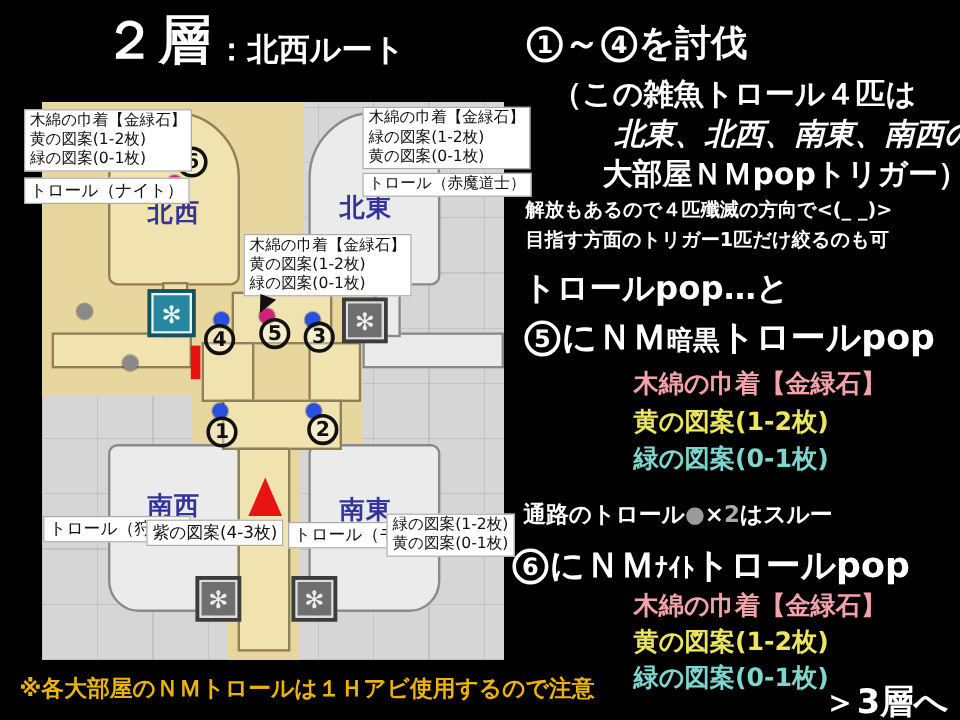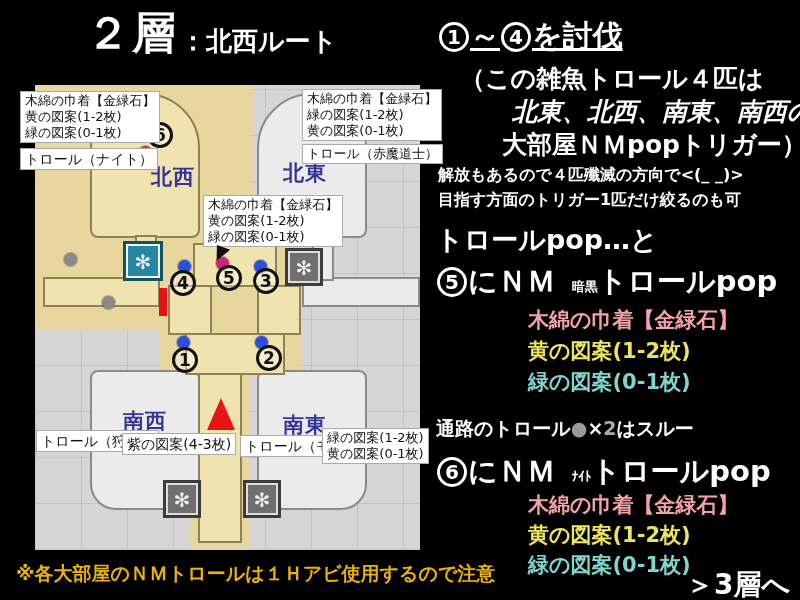--- a/index.html
+++ b/index.html
@@ -87,21 +87,21 @@
   .mbox-lg { font-size:14px; line-height:18px; }
 
   
   .rp { white-space:nowrap; }
   .h1 { font-size:30px; }
   .p-big { font-size:25px; }
   .p-small { font-size:16px; }
   .h2 { font-size:27px; }
   .h3 { font-size:29px; }
   .h4 { font-size:19px; }
-  .small-inline { font-size:13px;margin-left:16px; }
+  .small-inline { font-size:22px; }
   .circ-w {
     display:inline-block; width:30px; height:30px; border-radius:50%;
     border:3px solid #fff; color:#fff; text-align:center;
     font-size:20px; line-height:24px; vertical-align:2px; margin:0 1px;
   }
   .drop { font-size:21px; }
   .c-pink  { color:#f4a2aa; }
   .c-yellow{ color:#ece55e; }
   .c-cyan  { color:#7fd6cf; }
   .c-graydot { color:#9a9a9a; }
@@ -153,21 +153,21 @@
   <div class="abs dot dot-gray" style="left:29px;top:168px;"></div>
   <div class="abs dot dot-gray" style="left:67px;top:211px;"></div>
 
   <div class="abs map-num" style="left:112px;top:37px;">6</div>
   <div class="abs map-num" style="left:135px;top:185px;">4</div>
   <div class="abs map-num" style="left:181px;top:180px;">5</div>
   <div class="abs map-num" style="left:218px;top:183px;">3</div>
   <div class="abs map-num" style="left:137px;top:262px;">1</div>
   <div class="abs map-num" style="left:221px;top:260px;">2</div>
 
-  <div class="abs region-label" style="left:88px;top:78px;margin-left:28px;">北西</div>
+  <div class="abs region-label" style="left:88px;top:78px;">北西</div>
   <div class="abs region-label" style="left:248px;top:74px;">北東</div>
   <div class="abs region-label" style="left:88px;top:322px;">南西</div>
   <div class="abs region-label" style="left:248px;top:326px;">南東</div>
 
   <div class="abs arrow-up" style="left:172px;top:313px;"></div>
 </div>
 
 <div class="mbox" style="left:20px;top:91px;">
   <div>木綿の巾着【金緑石】</div>
   <div>黄の図案(1-2枚)</div>
@@ -190,42 +190,42 @@
 <div class="abs arrow-black" style="left:214px;top:247px;z-index:6;"></div>
 
 <div class="mbox mbox-lg" style="left:36px;top:430px;">トロール（狩人）</div>
 <div class="mbox mbox-lg" style="left:122px;top:433px;">紫の図案(4-3枚)</div>
 <div class="mbox mbox-lg" style="left:240px;top:435px;">トロール（モンク）</div>
 <div class="mbox" style="left:322px;top:428px;">
   <div>緑の図案(1-2枚)</div>
   <div>黄の図案(0-1枚)</div>
 </div>
 
-<div class="abs rp h1" style="left:438px;top:16px;text-decoration:underline;">
+<div class="abs rp h1" style="left:438px;top:16px;">
   <span class="circ-w">1</span><span>～</span><span class="circ-w">4</span><span>を討伐</span>
 </div>
 <div class="abs rp p-big" style="left:460px;top:62px;">（この雑魚トロール４匹は</div>
 <div class="abs rp p-big" style="left:512px;top:95px;font-style:italic;">北東、北西、南東、南西の</div>
 <div class="abs rp p-big" style="left:502px;top:128px;">大部屋ＮＭpopトリガー）</div>
 <div class="abs rp p-small" style="left:438px;top:165px;">解放もあるので４匹殲滅の方向で&lt;(_ _)&gt;</div>
 <div class="abs rp p-small" style="left:438px;top:190px;">目指す方面のトリガー1匹だけ絞るのも可</div>
 
 <div class="abs rp h2" style="left:436px;top:222px;">トロールpop…と</div>
 
 <div class="abs rp h3" style="left:436px;top:262px;">
   <span class="circ-w">5</span><span>にＮＭ</span><span class="small-inline">暗黒</span><span>トロールpop</span>
 </div>
 <div class="abs rp drop c-pink" style="left:528px;top:306px;">木綿の巾着【金緑石】</div>
 <div class="abs rp drop c-yellow" style="left:528px;top:337px;">黄の図案(1-2枚)</div>
 <div class="abs rp drop c-cyan" style="left:528px;top:368px;">緑の図案(0-1枚)</div>
 
 <div class="abs rp h4" style="left:436px;top:416px;">
   <span>通路のトロール</span><span class="c-graydot">●</span><span>×</span><span class="c-gray2">2</span><span>はスルー</span>
 </div>
-<div class="abs rp h3" style="left:436px;top:452px;">
+<div class="abs rp h3" style="left:426px;top:452px;">
   <span class="circ-w">6</span><span>にＮＭ</span><span class="small-inline">ﾅｲﾄ</span><span>トロールpop</span>
 </div>
 <div class="abs rp drop c-pink" style="left:528px;top:491px;">木綿の巾着【金緑石】</div>
 <div class="abs rp drop c-yellow" style="left:528px;top:521px;">黄の図案(1-2枚)</div>
 <div class="abs rp drop c-cyan" style="left:528px;top:551px;">緑の図案(0-1枚)</div>
 
 <div class="abs rp next-floor" style="left:686px;top:566px;">＞3層へ</div>
 
 <div class="abs rp warning" style="left:16px;top:561px;">※各大部屋のＮＭトロールは１Ｈアビ使用するので注意</div>
 

